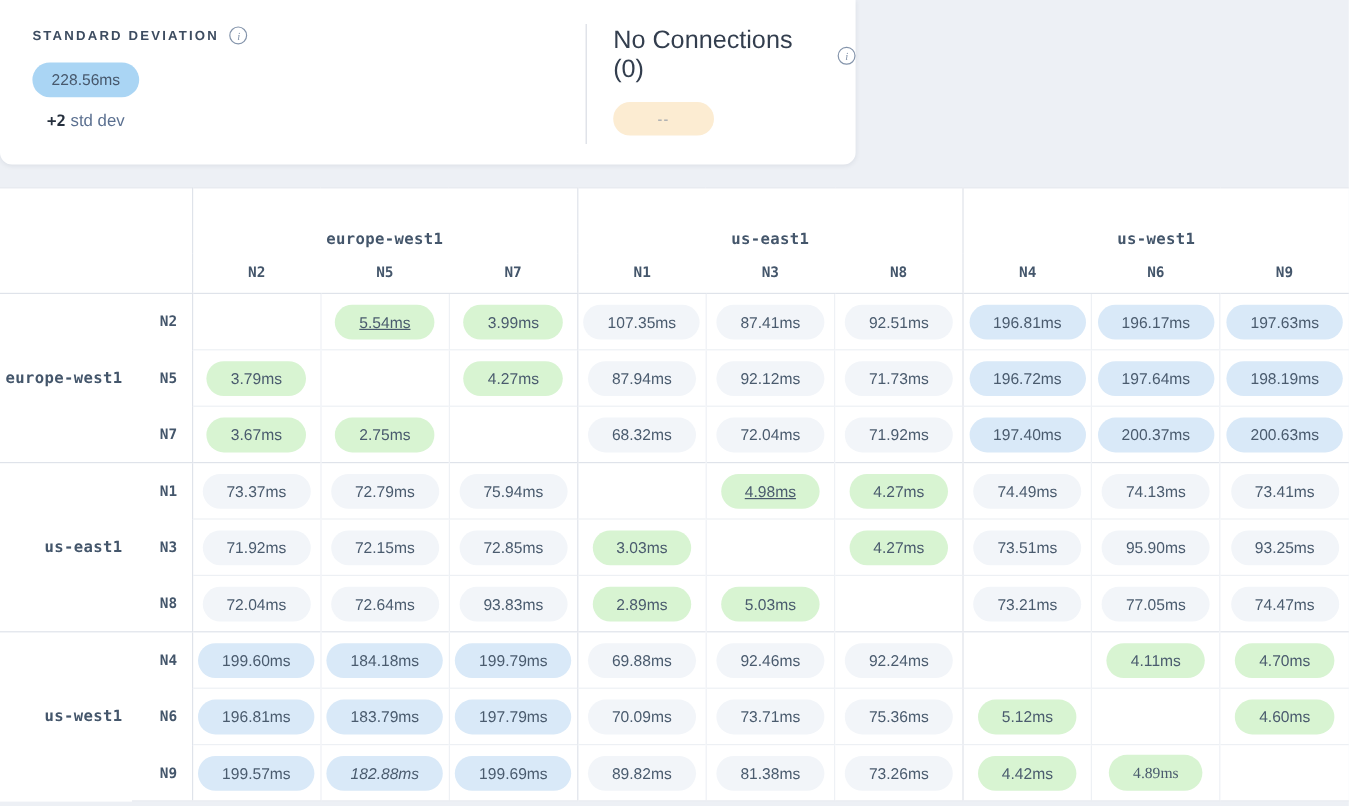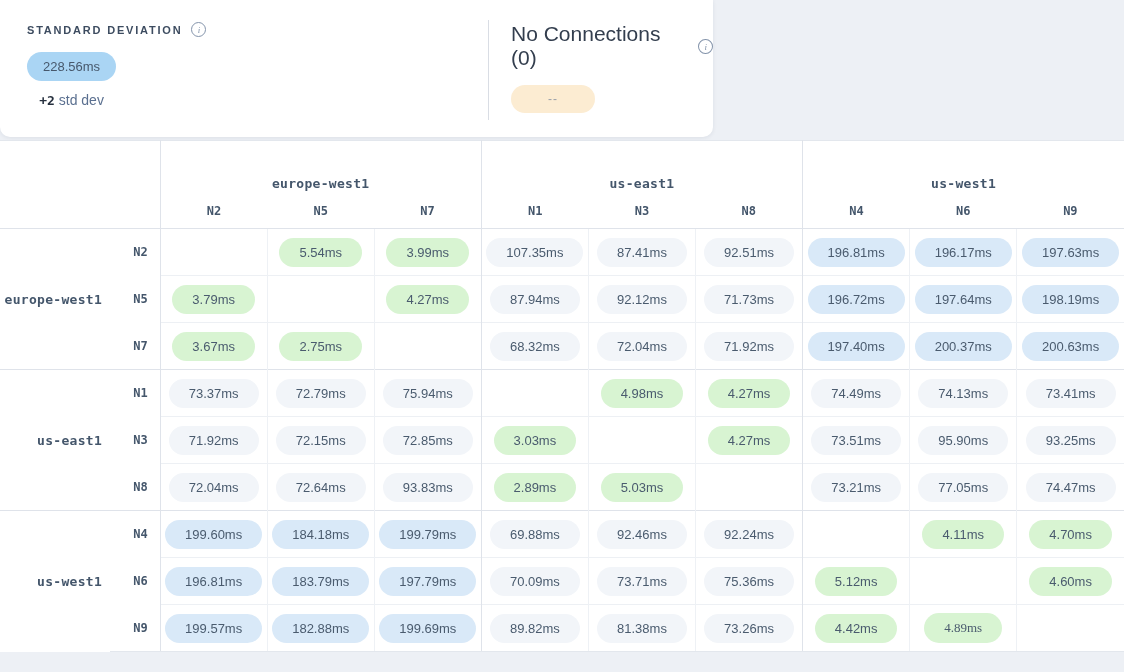--- a/index.html
+++ b/index.html
@@ -36,21 +36,21 @@
   .leg-label b{color:#26303e;font-family:"DejaVu Sans Mono",monospace;font-size:13px;}
   .panel-divider{position:absolute;left:488px;top:20px;width:1px;height:100px;background:#d9dde4;}
   .noconn-sec{position:absolute;left:511px;top:22px;}
   .noconn-title-row{display:flex;align-items:center;gap:11px;}
   .noconn-title{font-size:21px;color:#333e4e;}
   .noconn-pill{
     display:inline-block;margin-top:15px;width:84px;height:28px;border-radius:15px;
     font-size:12px;color:#9aa0a9;text-align:center;line-height:28px;letter-spacing:1px;
   }
   
-  .matrix-wrap{position:absolute;left:0;top:140px;width:991px;background:#22c55e;}
+  .matrix-wrap{position:absolute;left:0;top:156px;width:991px;background:#22c55e;}
   table.matrix{
     width:1124px;border-collapse:collapse;table-layout:fixed;
     border-top:1px solid #e3e7ed;background:#fff;
   }
   col.c-region{width:110px;} col.c-node{width:50px;} col.c-data{width:107px;}
   th,td{padding:0;margin:0;}
   tr.hdr-region{height:54px;} tr.hdr-node{height:34px;} tr.data-row{height:47px;}
   th.region-col{
     font-family:"DejaVu Sans Mono",monospace;font-weight:bold;font-size:13px;
     color:#44566b;text-align:center;vertical-align:bottom;padding-bottom:4px;letter-spacing:.3px;
@@ -137,21 +137,21 @@
           <th class="node-col group-start">N4</th>
           <th class="node-col">N6</th>
           <th class="node-col">N9</th>
         </tr>
       </thead>
     <tbody>
         <tr class="data-row">
           <td class="region-label" rowspan="3">europe-west1</td>
           <td class="node-label">N2</td>
           <td class="data-cell group-start"></td>
-          <td class="data-cell"><span class="cell-pill" style="background: rgb(216, 244, 210);">5.54ms</span></td>
+          <td class="data-cell"><span class="cell-pill" style="background: rgb(216, 244, 210); text-decoration: underline;">5.54ms</span></td>
           <td class="data-cell"><span class="cell-pill" style="background: rgb(216, 244, 210);">3.99ms</span></td>
           <td class="data-cell group-start"><span class="cell-pill" style="background: rgb(242, 245, 249);">107.35ms</span></td>
           <td class="data-cell"><span class="cell-pill" style="background: rgb(242, 245, 249);">87.41ms</span></td>
           <td class="data-cell"><span class="cell-pill" style="background: rgb(242, 245, 249);">92.51ms</span></td>
           <td class="data-cell group-start"><span class="cell-pill" style="background: rgb(217, 233, 248);">196.81ms</span></td>
           <td class="data-cell"><span class="cell-pill" style="background: rgb(217, 233, 248);">196.17ms</span></td>
           <td class="data-cell"><span class="cell-pill" style="background: rgb(217, 233, 248);">197.63ms</span></td>
         </tr>
         <tr class="data-row sub-row">
           <td class="node-label">N5</td>
@@ -177,21 +177,21 @@
           <td class="data-cell"><span class="cell-pill" style="background: rgb(217, 233, 248);">200.37ms</span></td>
           <td class="data-cell"><span class="cell-pill" style="background: rgb(217, 233, 248);">200.63ms</span></td>
         </tr>
         <tr class="data-row group-first">
           <td class="region-label" rowspan="3">us-east1</td>
           <td class="node-label">N1</td>
           <td class="data-cell group-start"><span class="cell-pill" style="background: rgb(242, 245, 249);">73.37ms</span></td>
           <td class="data-cell"><span class="cell-pill" style="background: rgb(242, 245, 249);">72.79ms</span></td>
           <td class="data-cell"><span class="cell-pill" style="background: rgb(242, 245, 249);">75.94ms</span></td>
           <td class="data-cell group-start"></td>
-          <td class="data-cell"><span class="cell-pill" style="background: rgb(216, 244, 210);">4.98ms</span></td>
+          <td class="data-cell"><span class="cell-pill" style="background: rgb(216, 244, 210); text-decoration: underline;">4.98ms</span></td>
           <td class="data-cell"><span class="cell-pill" style="background: rgb(216, 244, 210);">4.27ms</span></td>
           <td class="data-cell group-start"><span class="cell-pill" style="background: rgb(242, 245, 249);">74.49ms</span></td>
           <td class="data-cell"><span class="cell-pill" style="background: rgb(242, 245, 249);">74.13ms</span></td>
           <td class="data-cell"><span class="cell-pill" style="background: rgb(242, 245, 249);">73.41ms</span></td>
         </tr>
         <tr class="data-row sub-row">
           <td class="node-label">N3</td>
           <td class="data-cell group-start"><span class="cell-pill" style="background: rgb(242, 245, 249);">71.92ms</span></td>
           <td class="data-cell"><span class="cell-pill" style="background: rgb(242, 245, 249);">72.15ms</span></td>
           <td class="data-cell"><span class="cell-pill" style="background: rgb(242, 245, 249);">72.85ms</span></td>
@@ -235,21 +235,21 @@
           <td class="data-cell group-start"><span class="cell-pill" style="background: rgb(242, 245, 249);">70.09ms</span></td>
           <td class="data-cell"><span class="cell-pill" style="background: rgb(242, 245, 249);">73.71ms</span></td>
           <td class="data-cell"><span class="cell-pill" style="background: rgb(242, 245, 249);">75.36ms</span></td>
           <td class="data-cell group-start"><span class="cell-pill" style="background: rgb(216, 244, 210);">5.12ms</span></td>
           <td class="data-cell"></td>
           <td class="data-cell"><span class="cell-pill" style="background: rgb(216, 244, 210);">4.60ms</span></td>
         </tr>
         <tr class="data-row sub-row last-row">
           <td class="node-label">N9</td>
           <td class="data-cell group-start"><span class="cell-pill" style="background: rgb(217, 233, 248);">199.57ms</span></td>
-          <td class="data-cell"><span class="cell-pill" style="background: rgb(217, 233, 248);">182.88ms</span></td>
+          <td class="data-cell"><span class="cell-pill" style="background: rgb(217, 233, 248); font-style: italic;">182.88ms</span></td>
           <td class="data-cell"><span class="cell-pill" style="background: rgb(217, 233, 248);">199.69ms</span></td>
           <td class="data-cell group-start"><span class="cell-pill" style="background: rgb(242, 245, 249);">89.82ms</span></td>
           <td class="data-cell"><span class="cell-pill" style="background: rgb(242, 245, 249);">81.38ms</span></td>
           <td class="data-cell"><span class="cell-pill" style="background: rgb(242, 245, 249);">73.26ms</span></td>
           <td class="data-cell group-start"><span class="cell-pill" style="background: rgb(216, 244, 210);">4.42ms</span></td>
           <td class="data-cell"><span class="cell-pill" style="background: rgb(216, 244, 210); font-family: Liberation Serif, serif;">4.89ms</span></td>
           <td class="data-cell"></td>
         </tr>
       </tbody>
   </table>

